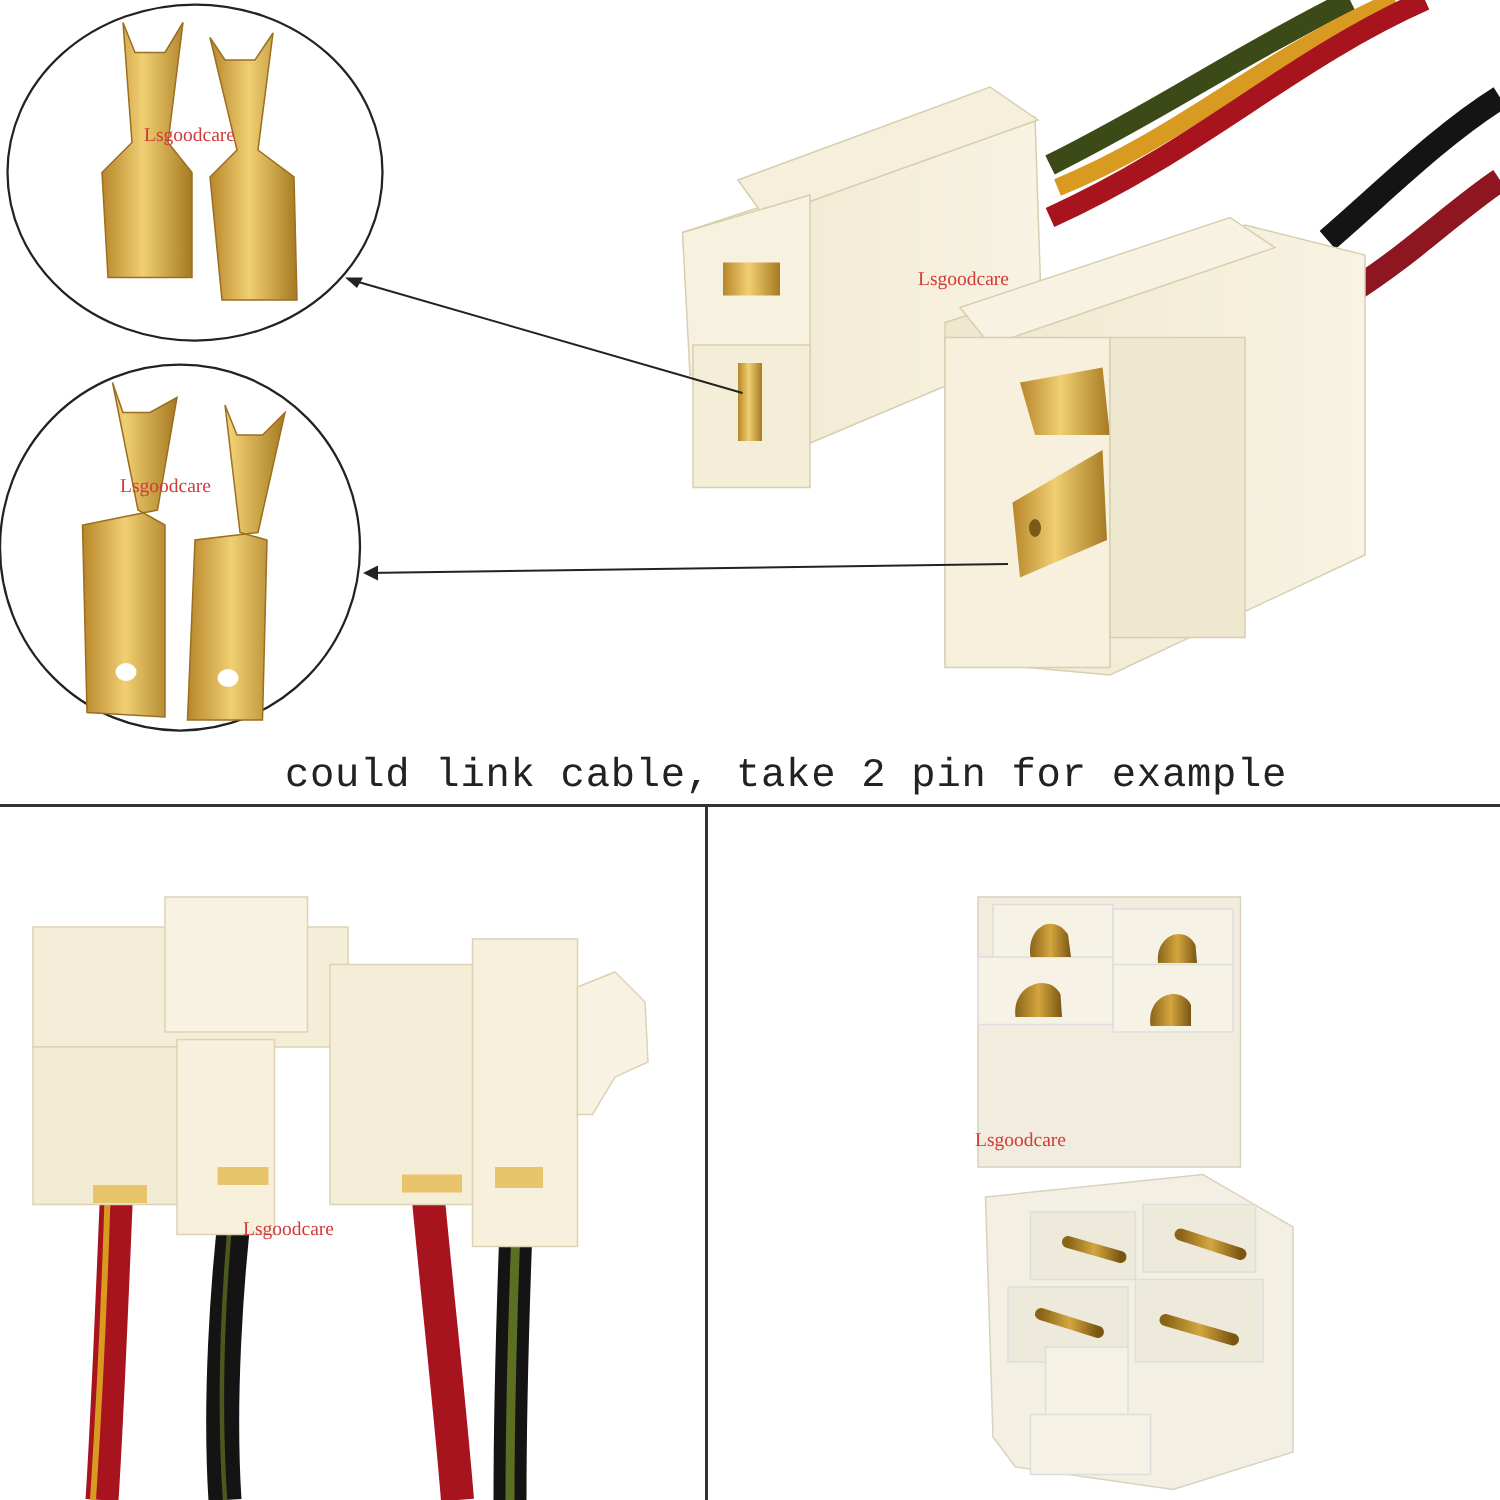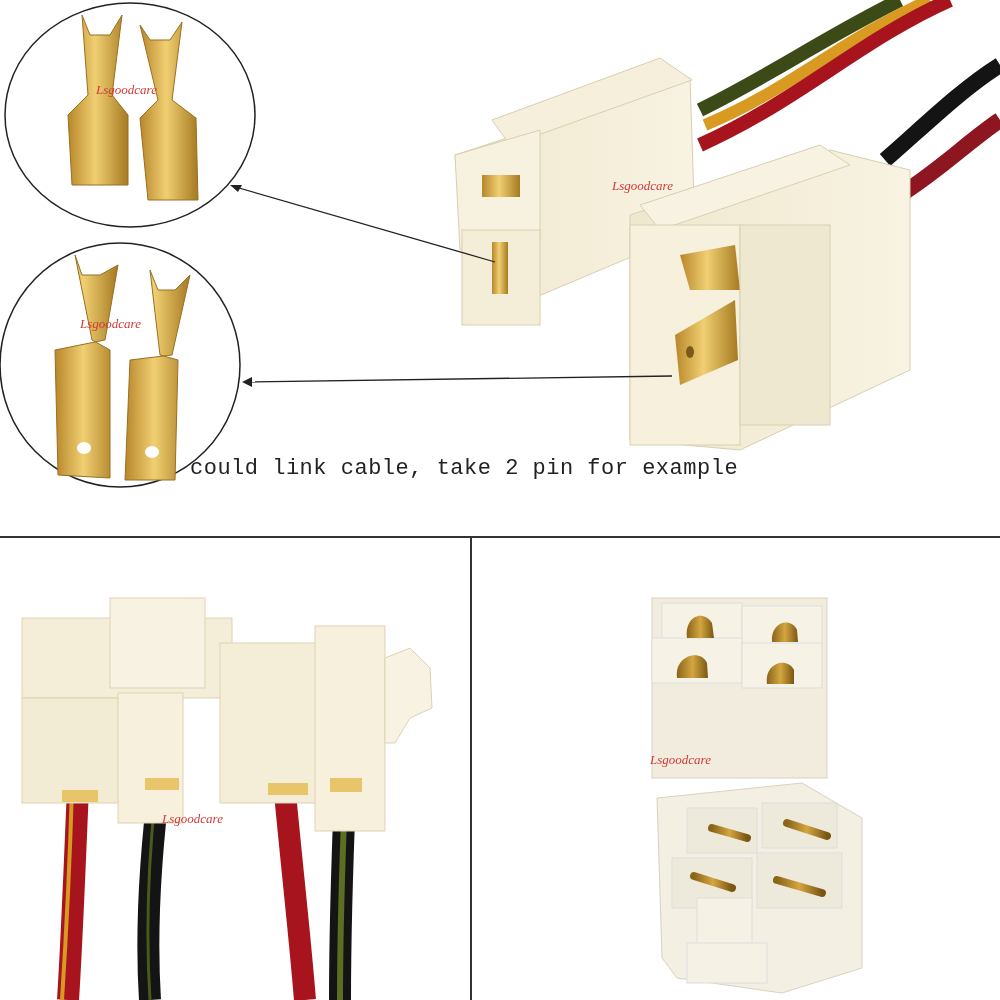--- a/index.html
+++ b/index.html
@@ -1,20 +1,20 @@
 <!DOCTYPE html>
 <html><head>
 <meta charset="utf-8">
 <style>
   html,body{margin:0;padding:0;background:#ffffff;}
   body{width:1000px;height:1000px;position:relative;overflow:hidden;font-family:"Liberation Serif",serif;}
   .panel{position:absolute;overflow:hidden;background:#fff;}
   svg{display:block;}
-  .caption{position:absolute;left:190px;top:456px;font-family:"Liberation Mono","DejaVu Sans Mono",monospace;font-size:22px;color:#222;letter-spacing:0.5px;white-space:nowrap;}
-  .wm{position:absolute;font-family:"Liberation Serif",serif;font-size:13px;color:#d23a3a;white-space:nowrap;font-style:italic;}
+  .caption{position:absolute;left:190px;top:503px;font-family:"Liberation Mono","DejaVu Sans Mono",monospace;font-size:27px;color:#222;letter-spacing:0.5px;white-space:nowrap;}
+  .wm{position:absolute;font-family:"Liberation Serif",serif;font-size:13px;color:#d23a3a;white-space:nowrap;}
   .divider-h{position:absolute;left:0;top:536px;width:1000px;height:2px;background:#333;}
   .divider-v{position:absolute;left:470px;top:537px;width:2px;height:463px;background:#333;}
 </style>
 </head>
 <body>
 
 <div class="panel" style="left:0;top:0;width:1000px;height:536px;">
   <svg width="1000" height="536">
     <defs>
       <linearGradient id="brass" x1="0" x2="1">

